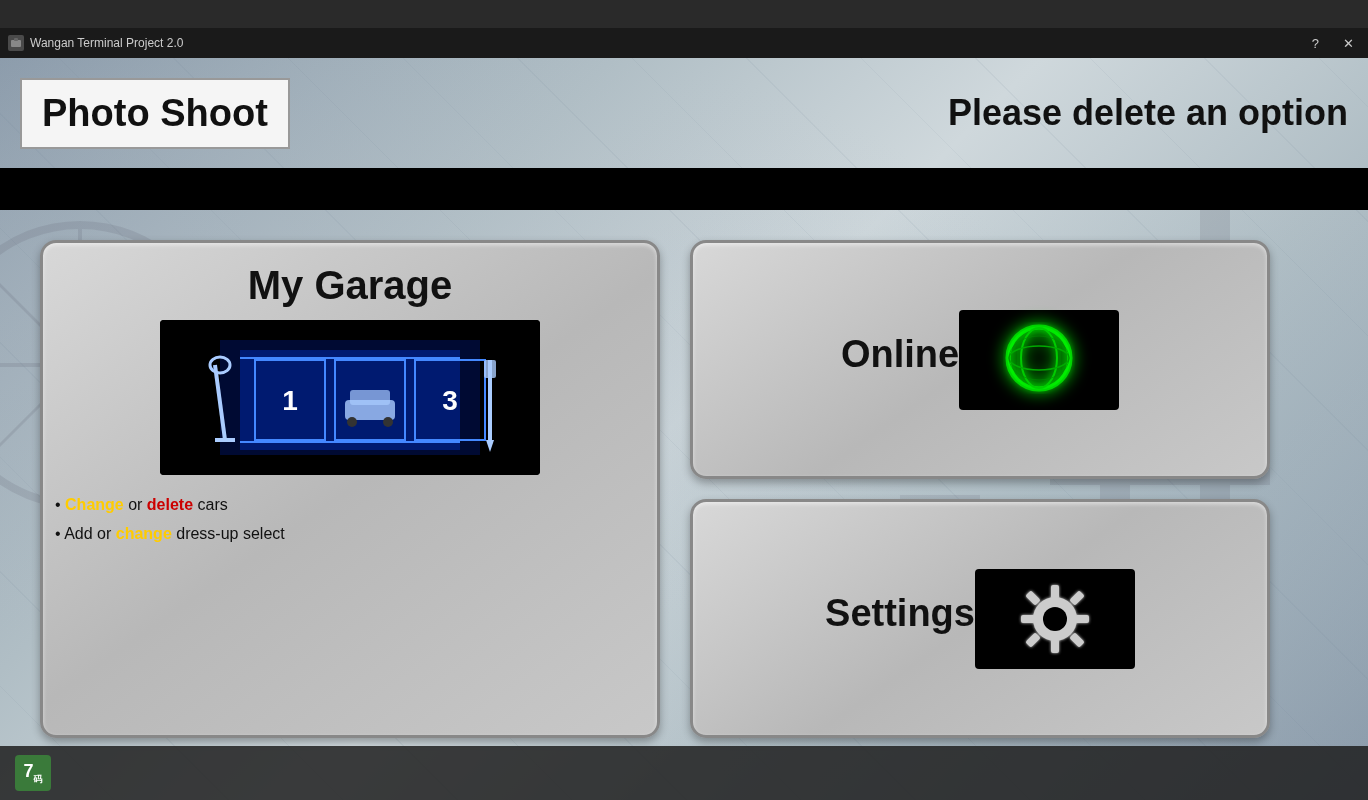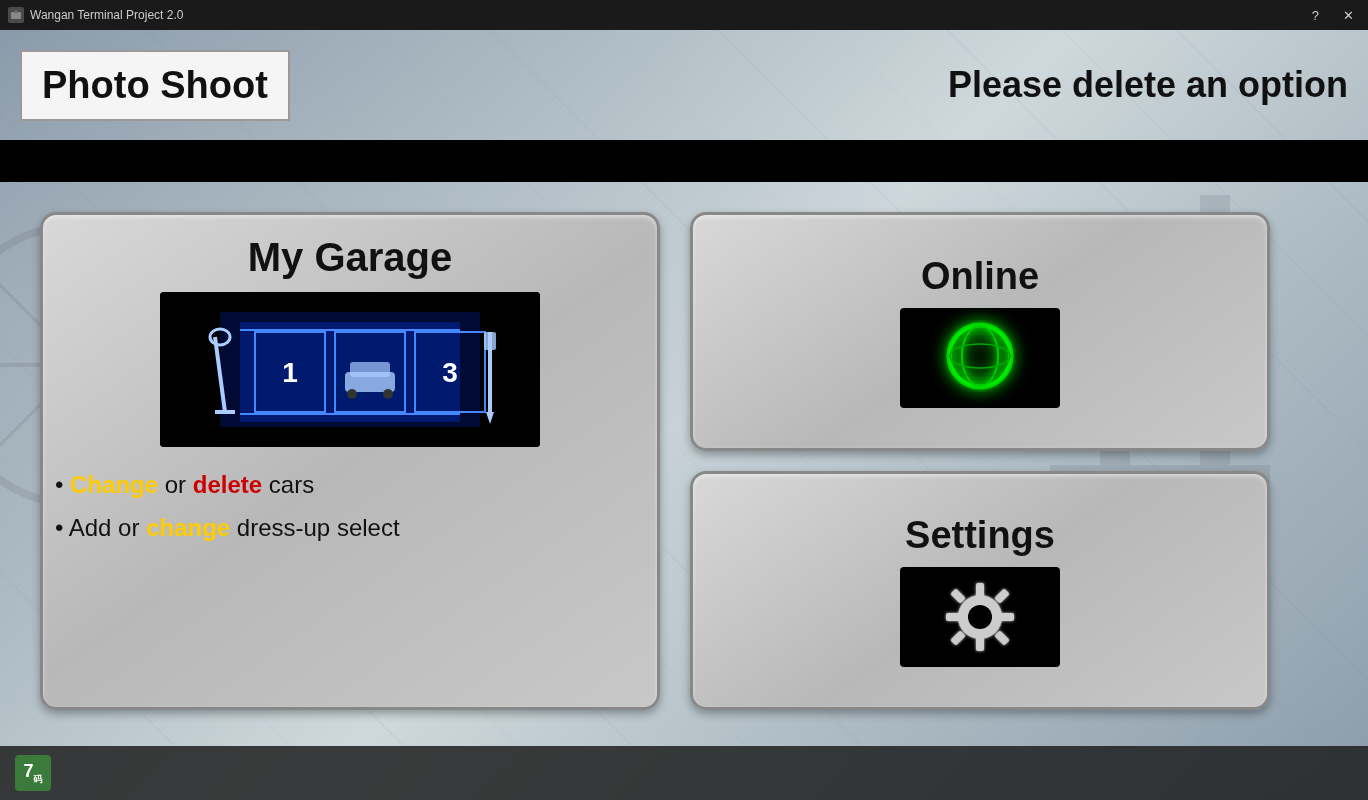--- a/index.html
+++ b/index.html
@@ -17,20 +17,21 @@
     #title-bar {
       width: 100%;
       height: 30px;
       background: #1a1a1a;
       display: flex;
       align-items: center;
       justify-content: space-between;
       padding: 0 8px;
       position: relative;
       z-index: 10;
+      margin-top: 28px;
     }
 
     #title-bar-left {
       display: flex;
       align-items: center;
       gap: 6px;
     }
 
     #app-icon {
       width: 16px;
@@ -198,21 +199,21 @@
 
     
     #garage-svg {
       width: 100%;
       height: 100%;
     }
 
     #garage-features {
       list-style: none;
       padding: 0;
-      font-size: 24px;
+      font-size: 16px;
       color: #111;
       line-height: 1.8;
     }
 
     #garage-features li::before {
       content: '• ';
     }
 
     .text-yellow { color: #ffcc00; font-weight: bold; }
     .text-red { color: #cc0000; font-weight: bold; }
@@ -228,21 +229,21 @@
 
     .side-btn {
       flex: 1;
       background: linear-gradient(145deg, #d8d8d8, #b8b8b8, #c8c8c8);
       border: 3px solid #888;
       border-radius: 16px;
       padding: 16px 13px;
       cursor: pointer;
       box-shadow: inset 0 2px 4px rgba(255,255,255,0.5), 0 4px 8px rgba(0,0,0,0.3);
       display: flex;
-      flex-direction: column;
+      flex-direction: row;
       align-items: center;
       justify-content: center;
     }
 
     .side-btn-title {
       font-size: 38px;
       font-weight: bold;
       color: #111;
       margin-bottom: 10px;
     }

